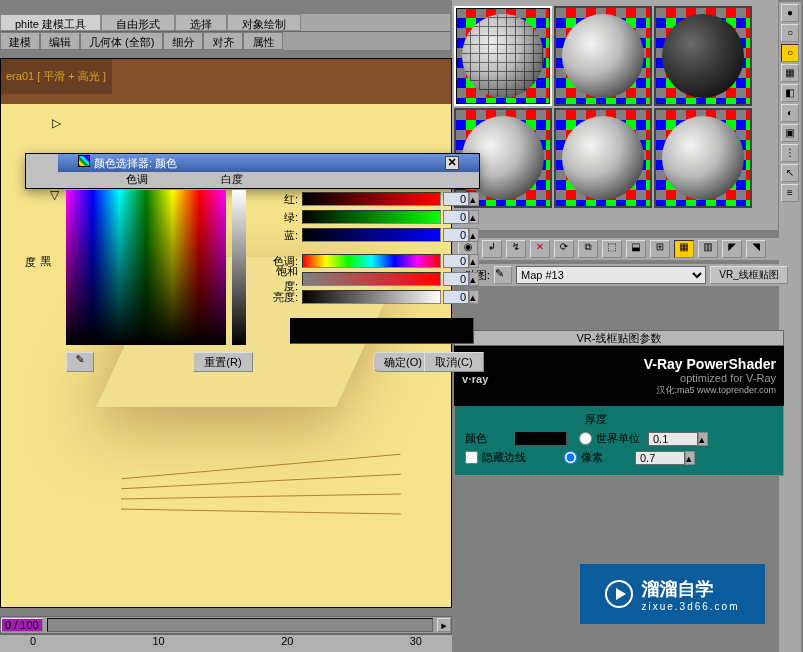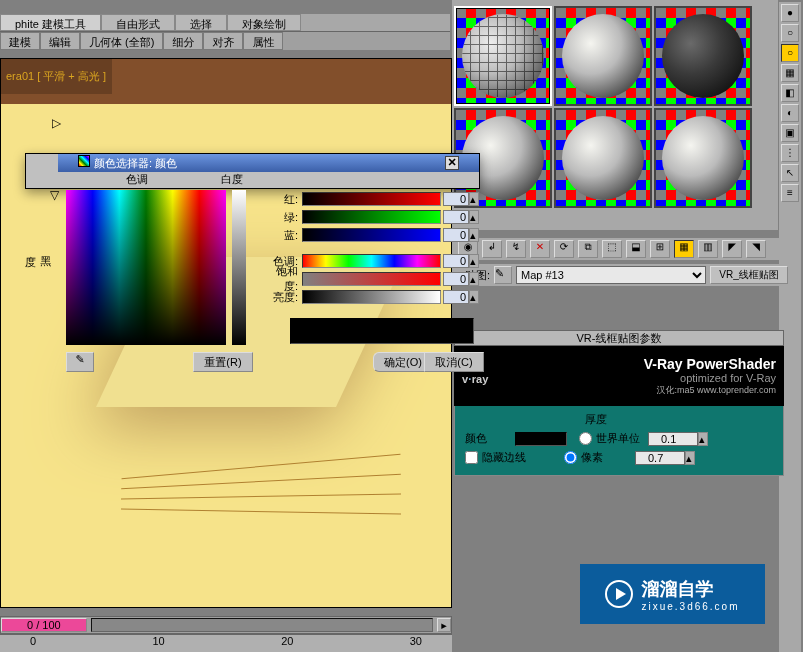--- a/index.html
+++ b/index.html
@@ -99,35 +99,35 @@
 .vray-text .big { font-size: 14px; font-weight: bold; }
 .vray-text .small { font-size: 11px; color: #999; }
 .vray-text .cn { font-size: 9px; color: #aaa; }
 
 .params { padding: 6px 10px; background: #0f766e; border: 1px solid #888; border-top: none; }
 .params .prow { display: flex; align-items: center; margin-bottom: 4px; }
 .prow label { width: 50px; }
 .prow .sw { width: 52px; height: 14px; background: #000; border: 1px inset #555; }
 .prow .chk { margin-right: 4px; }
 .prow .radio { margin: 0 4px 0 12px; }
-.prow .num-in { width: 50px; height: 14px; border: 1px solid #666; background: #e8e8e8; padding: 0 12px; }
+.prow .num-in { width: 50px; height: 14px; border: 1px solid #666; background: #e8e8e8; padding: 0 4px; }
 .prow .spin2 { width: 10px; height: 14px; border: 1px solid #888; background: #b0b0b0; }
 .params .group-title { margin-left: 120px; margin-bottom: 4px; }
 
 
 .watermark { position: absolute; bottom: 28px; right: 38px; width: 185px; height: 60px; background: #0b5c9c; color: #fff; display: flex; align-items: center; justify-content: center; gap: 8px; }
 .watermark .play { width: 28px; height: 28px; border: 2px solid #fff; border-radius: 50%; display: flex; align-items: center; justify-content: center; }
 .watermark .play::after { content: ""; border-left: 10px solid #fff; border-top: 6px solid transparent; border-bottom: 6px solid transparent; margin-left: 3px; }
 .watermark .wm-text { display: flex; flex-direction: column; }
 .watermark .wm-big { font-size: 18px; font-weight: bold; }
 .watermark .wm-small { font-size: 10px; letter-spacing: 2px; }
 
 
 .timeline { position: absolute; bottom: 18px; left: 0; width: 452px; height: 18px; background: #a0a0a0; border: 1px solid #666; display: flex; align-items: center; }
-.timeline .slider-btn { background: #ec4899; border: 1px outset #ddd; padding: 0 25px; height: 14px; cursor: grab; }
+.timeline .slider-btn { background: #a21caf; border: 1px outset #ddd; padding: 0 3px; height: 14px; cursor: grab; }
 .timeline .track2 { flex: 1; height: 14px; background: #888; border: 1px inset #666; margin: 0 4px; }
 .timeline .nav { width: 14px; height: 14px; border: 1px outset #ddd; background: #b0b0b0; text-align: center; cursor: pointer; }
 
 .ruler { position: absolute; bottom: 0; left: 0; width: 452px; height: 18px; background: #b0b0b0; border-top: 1px solid #666; display: flex; justify-content: space-between; padding: 0 30px; font-size: 9px; }
 </style>
 </head>
 <body>
 
 <div class="viewport">
   <div class="vp-floor"></div>

